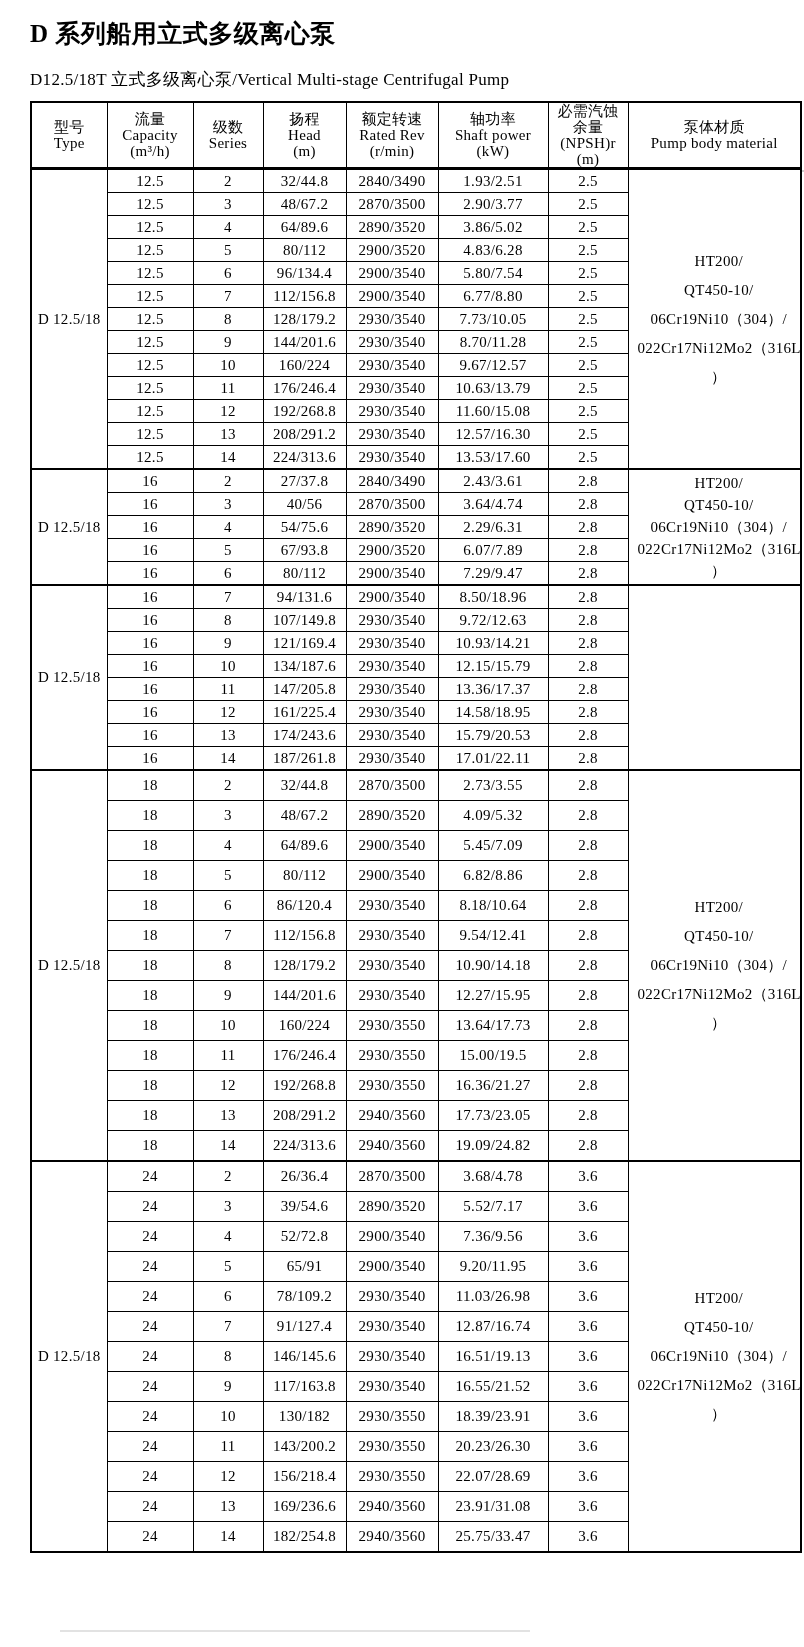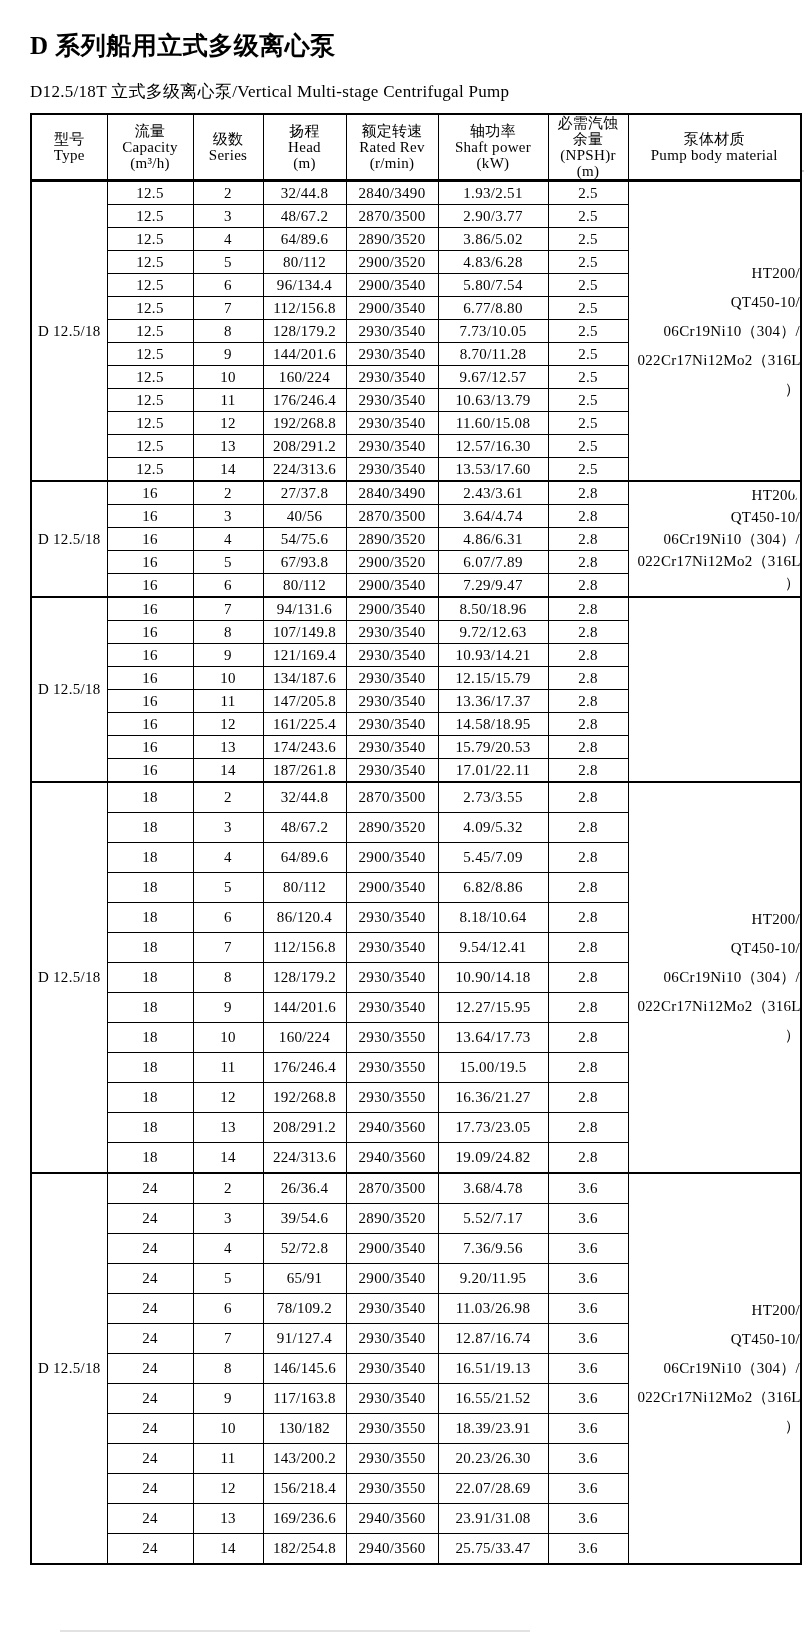--- a/index.html
+++ b/index.html
@@ -2,21 +2,21 @@
 <html><head>
 <meta charset="utf-8">
 <style>
   html,body{margin:0;padding:0;background:#ffffff;}
   body{
     width:804px;height:1647px;position:relative;
     font-family:"Liberation Serif","DejaVu Serif",serif;
     color:#000;
     -webkit-font-smoothing:antialiased;
   }
-  .page{position:relative;padding:32px 0 0 30px;}
+  .page{position:relative;padding:20px 0 0 30px;}
   .title{
     font-weight:bold;font-size:25px;line-height:27px;
     margin:0 0 10px 0;letter-spacing:.5px;
   }
   .caption{font-size:17px;line-height:18px;margin:24px 4px 12px 0;letter-spacing:.3px;}
   .scan-line-top{position:absolute;top:170px;left:285px;width:519px;height:2px;background:#cccccc;}
   .scan-line-bottom{position:absolute;top:1630px;left:60px;width:470px;height:2px;background:#e2e2e2;}
 
   table{
     border-collapse:collapse;table-layout:fixed;width:770px;
@@ -27,22 +27,22 @@
     font-size:15px;font-weight:normal;overflow:hidden;
     letter-spacing:.3px;
   }
   thead th{height:64px;line-height:16px;vertical-align:middle;border-bottom:3px solid #000;}
   thead th div{white-space:nowrap;}
   tbody.sec-small td{height:22px;}
   tbody.sec-large td{height:29px;}
   tbody > tr:first-child > td{border-top:2px solid #000;}
   td.type-cell{vertical-align:middle;}
   td.material-cell{
-    text-align:right;padding-left:9px;vertical-align:middle;
-    line-height:29px;white-space:nowrap;border-radius:30px;
+    text-align:center;padding-left:9px;vertical-align:middle;
+    line-height:29px;white-space:nowrap;
   }
   tbody.rows-5 td.material-cell{line-height:22px;}
 </style>
 </head>
 <body>
 
 <div class="scan-line-top"></div>
 <div class="scan-line-bottom"></div>
 
 <div class="page">
@@ -240,21 +240,21 @@
           <td>40/56</td>
           <td>2870/3500</td>
           <td>3.64/4.74</td>
           <td>2.8</td>
         </tr>
         <tr>
           <td>16</td>
           <td>4</td>
           <td>54/75.6</td>
           <td>2890/3520</td>
-          <td>4.86/6.31</td>
+          <td>2.29/6.31</td>
           <td>2.8</td>
         </tr>
         <tr>
           <td>16</td>
           <td>5</td>
           <td>67/93.8</td>
           <td>2900/3520</td>
           <td>6.07/7.89</td>
           <td>2.8</td>
         </tr>

